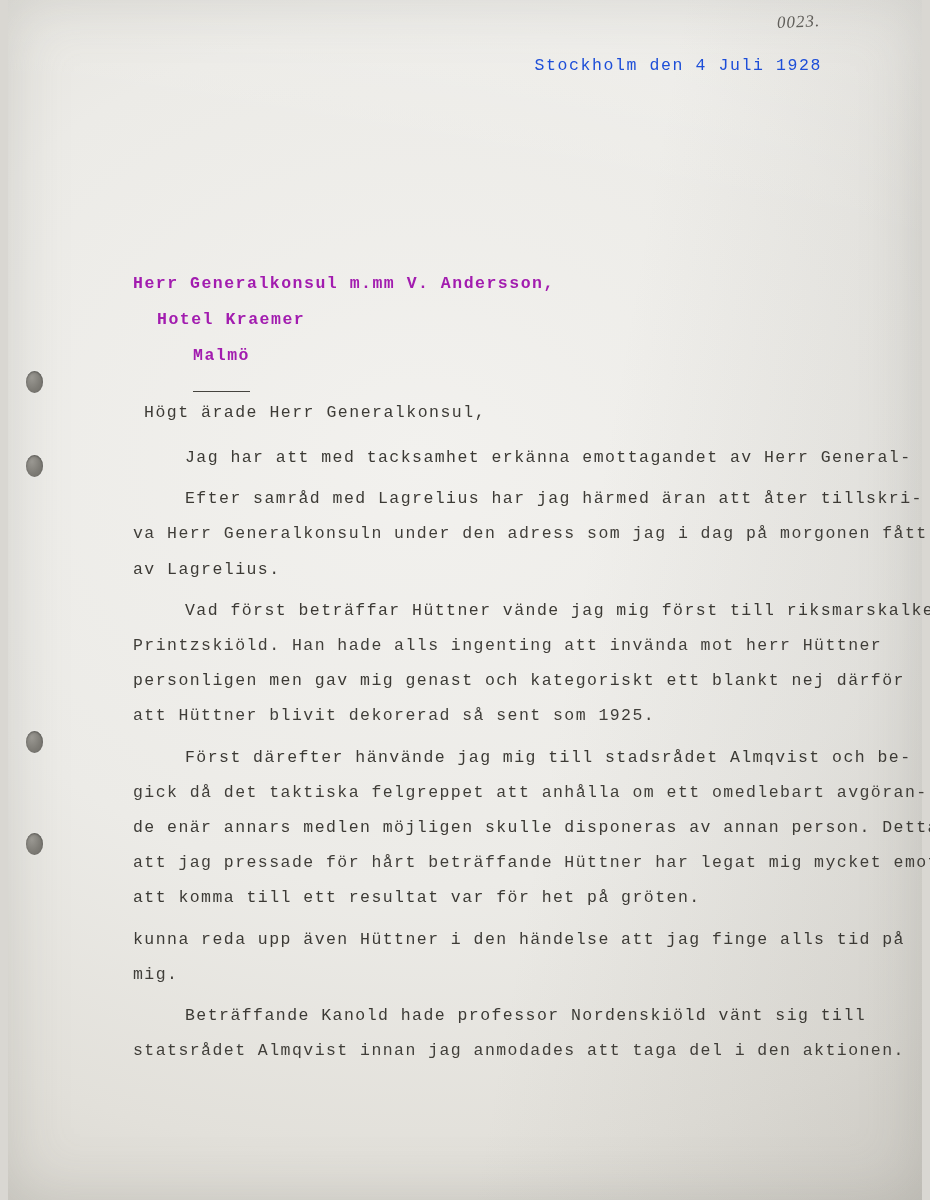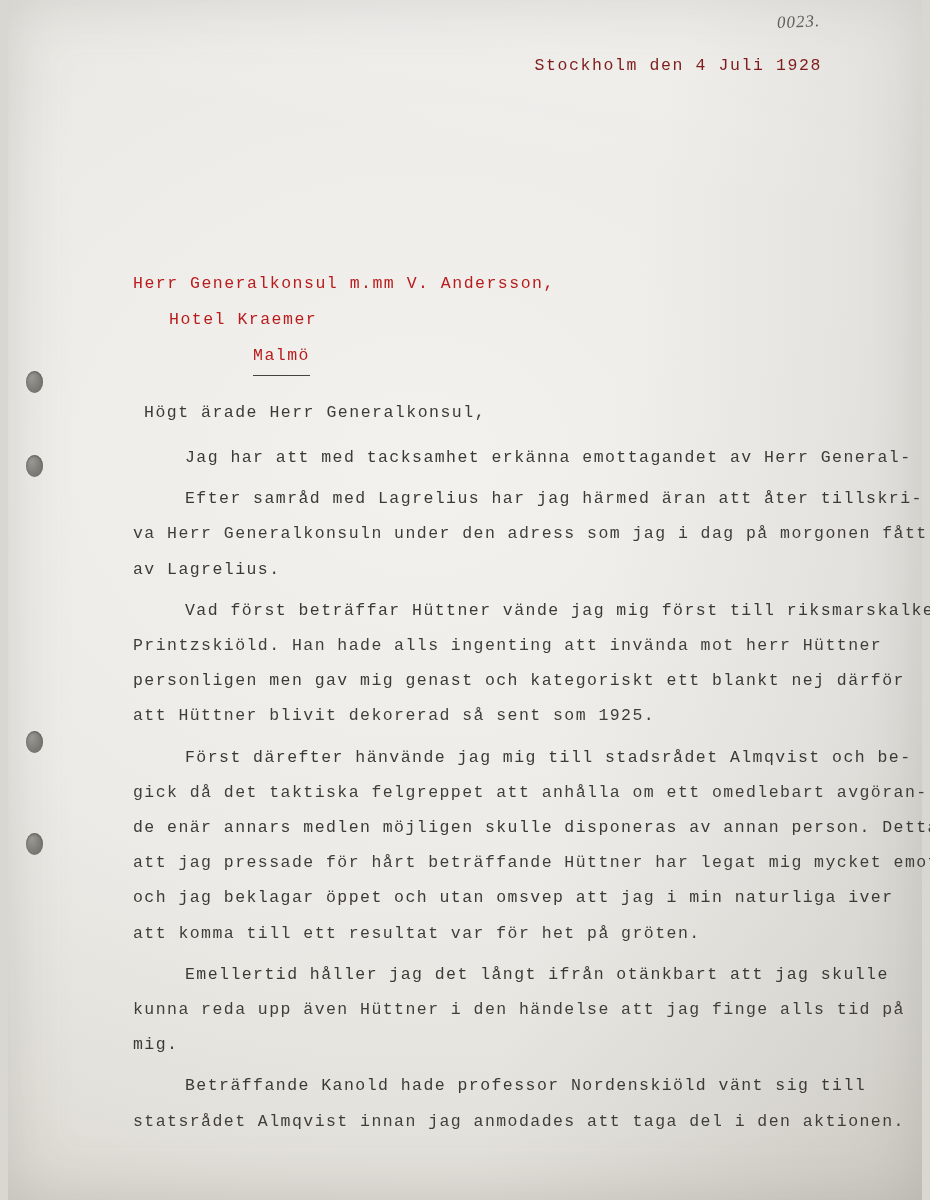--- a/index.html
+++ b/index.html
@@ -61,38 +61,39 @@
     letter-spacing: 1px;
     transform: rotate(-3deg);
     opacity: 0.85;
   }
   .dateline {
     position: absolute;
     right: 108px;
     top: 56px;
     font-size: 16.5px;
     letter-spacing: 1.6px;
-    color: #7f1d1d;
+    color: #1d4ed8;
     white-space: nowrap;
   }
   .addressee {
     position: absolute;
     left: 133px;
     top: 266px;
     font-size: 16.5px;
     letter-spacing: 1.5px;
-    color: #b91c1c;
+    color: #a21caf;
     line-height: 36px;
+    font-weight: bold;
   }
-  .addressee .l2 { margin-left: 36px; display: block; }
+  .addressee .l2 { margin-left: 24px; display: block; }
   .addressee .l3 {
-    margin-left: 120px;
+    margin-left: 60px;
     display: inline-block;
     border-bottom: 1.5px solid #45433e;
-    padding-bottom: 1px;
+    padding-bottom: 17px;
   }
   .salutation {
     position: absolute;
     left: 144px;
     top: 403px;
     font-size: 16.5px;
     letter-spacing: 1.5px;
     color: #3d3b36;
   }
   .body {
@@ -148,25 +149,23 @@
       <span class="line ind">Vad först beträffar Hüttner vände jag mig först till riksmarskalken</span>
       <span class="line">Printzskiöld. Han hade alls ingenting att invända mot herr Hüttner</span>
       <span class="line">personligen men gav mig genast och kategoriskt ett blankt nej därför</span>
       <span class="line">att Hüttner blivit dekorerad så sent som 1925.</span>
     </p>
     <p class="para">
       <span class="line ind">Först därefter hänvände jag mig till stadsrådet Almqvist och be-</span>
       <span class="line">gick då det taktiska felgreppet att anhålla om ett omedlebart avgöran-</span>
       <span class="line">de enär annars medlen möjligen skulle disponeras av annan person. Detta</span>
       <span class="line">att jag pressade för hårt beträffande Hüttner har legat mig mycket emot</span>
-      <span class="line">och jag beklagar öppet och utan omsvep att jag i min naturliga iver</span>
       <span class="line">att komma till ett resultat var för het på gröten.</span>
     </p>
     <p class="para">
-      <span class="line ind">Emellertid håller jag det långt ifrån otänkbart att jag skulle</span>
       <span class="line">kunna reda upp även Hüttner i den händelse att jag finge alls tid på</span>
       <span class="line">mig.</span>
     </p>
     <p class="para">
       <span class="line ind">Beträffande Kanold hade professor Nordenskiöld vänt sig till</span>
       <span class="line">statsrådet Almqvist innan jag anmodades att taga del i den aktionen.</span>
     </p>
   </div>
 </div>
 

